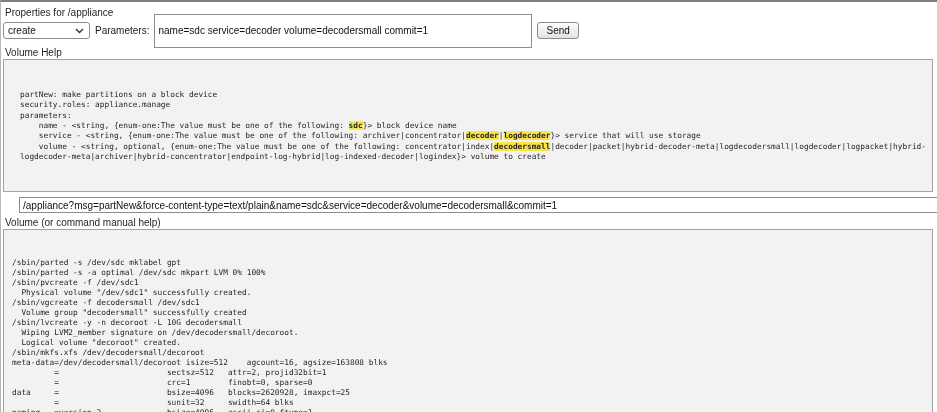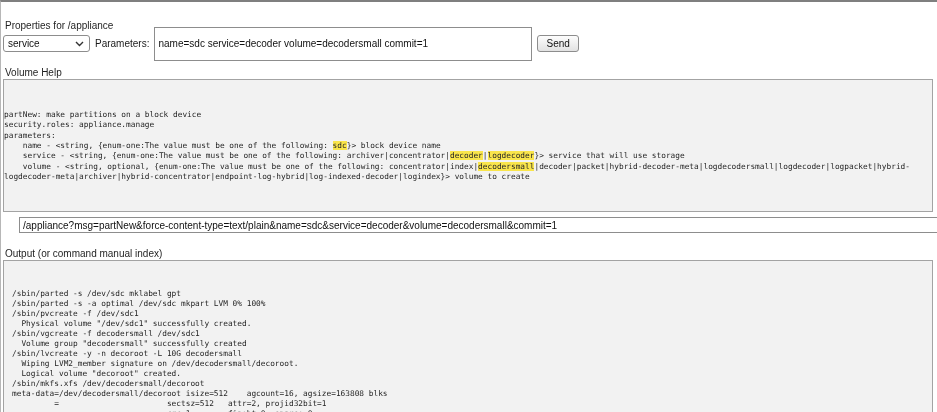--- a/index.html
+++ b/index.html
@@ -10,21 +10,21 @@
     font-family: "Liberation Sans", sans-serif;
   }
   .page {
     width: 100%; height: 100%;
     border-top: 2px solid #7f7f7f;
     border-left: 1px solid #b7b7b7;
     padding: 3px 4px 0 2px;
   }
   .section-label {
     font-size: 10px; line-height: 11px; color: #1f1f1f;
-    margin: 15px 0 1px 2px;
+    margin: 2px 0 1px 2px;
   }
   .controls-row {
     display: flex; align-items: center; gap: 5px;
     margin: 4px 0 8px 0; height: 17px;
   }
   .select {
     width: 87px; height: 17px;
     border: 1px solid #8d8d8d; border-radius: 3px;
     background: #fff; color: #111;
     display: flex; align-items: center; justify-content: space-between;
@@ -46,60 +46,60 @@
     font-size: 10px; color: #111; line-height: 14px;
   }
   .mono-box {
     width: 100%;
     background: #f2f2f2;
     border: 1px solid #a3a3a3;
     font-family: "DejaVu Sans Mono", monospace;
     font-size: 7.8px; color: #262626;
     white-space: pre; overflow: hidden;
   }
-  .help-box { padding: 9px 5px 8px 0; line-height: 10.4px; }
-  .help-box .hl { background: var(--hl, #f9e54b); }
+  .help-box { padding: 9px 5px 8px 16px; line-height: 10.4px; }
+  .help-box .hl { background: var(--hl, #f9e54b); font-weight: bold; }
   .url-input {
     display: block; width: 925px; height: 16px;
     margin: 5px 0 4px 16px;
     border: 1px solid #8d8d8d; border-radius: 0;
     font-family: "Liberation Sans", sans-serif;
     font-size: 10px; padding: 0 3px; color: #111; background: #fff;
   }
   .output-box { margin-top: 1px; padding: 8px 5px 8px 8px; line-height: 10px; height: 250px; }
 </style>
 </head>
 <body>
 
 <div class="page">
 
   <div class="section-label">Properties for /appliance</div>
 
   <div class="controls-row">
     <div class="select">
-      <span>service</span>
+      <span>create</span>
       <span>
         <svg viewBox="0 0 9 6">
             <polyline points="1,1 4.5,4.5 8,1" fill="none" stroke="#333" stroke-width="1.4"></polyline>
           </svg>
       </span>
     </div>
     <span class="param-label">Parameters:</span>
     <input class="param-input" type="text" value="name=sdc service=decoder volume=decodersmall commit=1" style="">
     <button class="send-btn">Send</button>
   </div>
 
   <div class="section-label">Volume Help</div>
   <div class="mono-box help-box">
     <div><div><span>partNew: make partitions on a block device</span></div><div><span>security.roles: appliance.manage</span></div><div><span>parameters:</span></div><div><span>    name - &lt;string, {enum-one:The value must be one of the following: </span><span class="hl">sdc</span><span>}&gt; block device name</span></div><div><span>    service - &lt;string, {enum-one:The value must be one of the following: archiver|concentrator|</span><span class="hl">decoder</span><span>|</span><span class="hl">logdecoder</span><span>}&gt; service that will use storage</span></div><div><span>    volume - &lt;string, optional, {enum-one:The value must be one of the following: concentrator|index|</span><span class="hl">decodersmall</span><span>|decoder|packet|hybrid-decoder-meta|logdecodersmall|logdecoder|logpacket|hybrid-</span></div><div><span>logdecoder-meta|archiver|hybrid-concentrator|endpoint-log-hybrid|log-indexed-decoder|logindex}&gt; volume to create</span></div></div>
   </div>
 
   <input class="url-input" type="text" value="/appliance?msg=partNew&amp;force-content-type=text/plain&amp;name=sdc&amp;service=decoder&amp;volume=decodersmall&amp;commit=1" style="">
 
-  <div class="section-label">Output (or command manual index)</div>
+  <div class="section-label">Volume (or command manual help)</div>
   <div class="mono-box output-box">
     <div>/sbin/parted -s /dev/sdc mklabel gpt
 /sbin/parted -s -a optimal /dev/sdc mkpart LVM 0% 100%
 /sbin/pvcreate -f /dev/sdc1
   Physical volume "/dev/sdc1" successfully created.
 /sbin/vgcreate -f decodersmall /dev/sdc1
   Volume group "decodersmall" successfully created
 /sbin/lvcreate -y -n decoroot -L 10G decodersmall
   Wiping LVM2_member signature on /dev/decodersmall/decoroot.
   Logical volume "decoroot" created.

